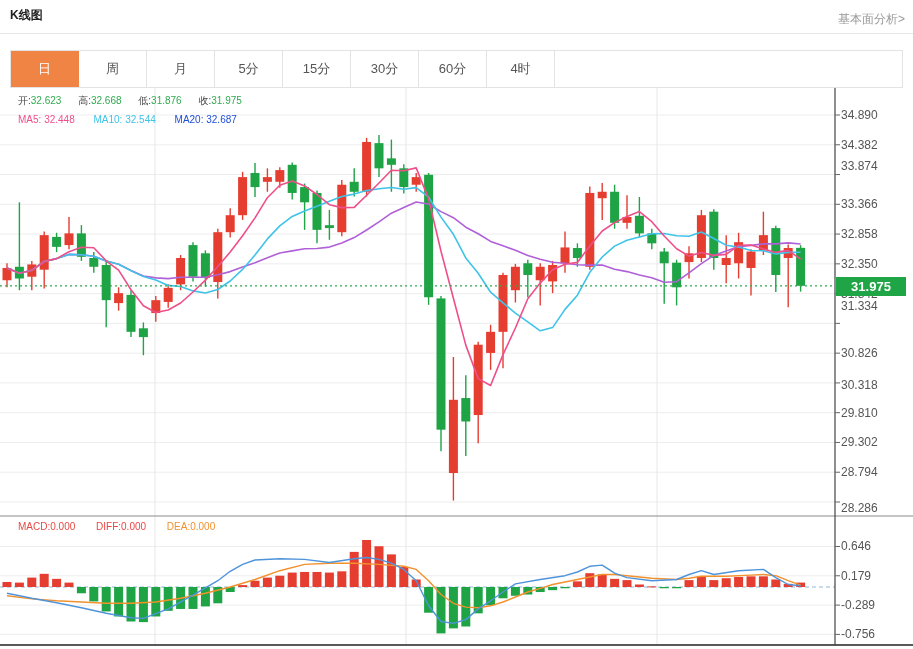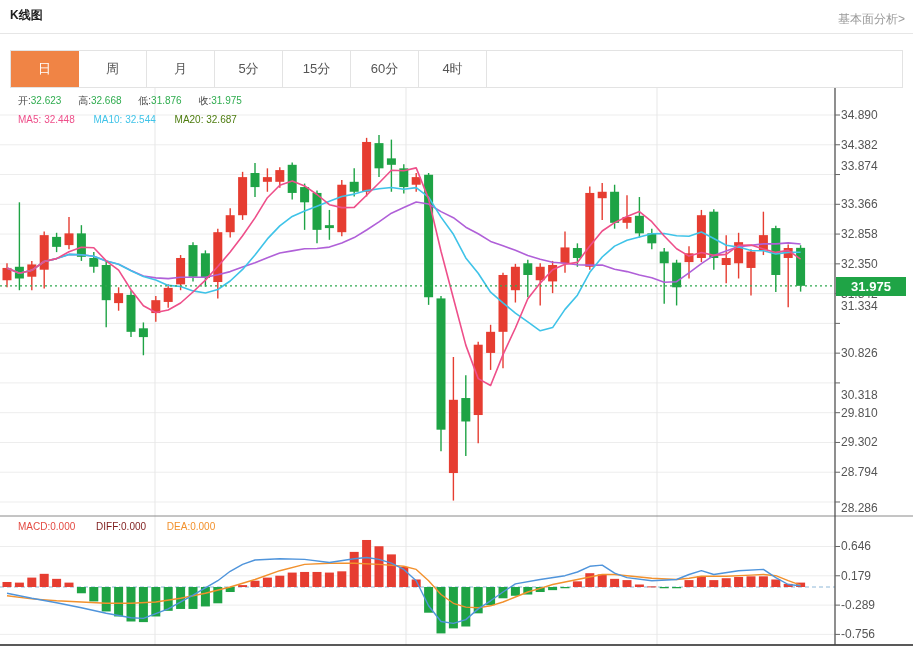--- a/index.html
+++ b/index.html
@@ -16,22 +16,22 @@
   .tab.selected{background:#f08445;color:#fff;border-right-color:#f08445;}
   #chart-svg{left:0;top:0;width:913px;height:649px;}
   .legend-row{font-size:10px;white-space:nowrap;}
   #legend-ohlc{left:18px;top:94px;color:#4a4a4a;}
   #legend-ohlc .val{color:#2fac4f;}
   #legend-ohlc .grp{margin-right:14px;}
   #legend-ma{left:18px;top:114px;}
   #legend-ma .grp{margin-right:16px;}
   #legend-macd{left:18px;top:521px;}
   #legend-macd .grp{margin-right:18px;}
-  .ma5c{color:#ee4f8a;} .ma10c{color:#3fc3e8;} .ma20c{color:#4d7c0f;}
-  .macdc{color:#e34a42;} .diffc{color:#7f1d1d;} .deac{color:#f2912d;}
+  .ma5c{color:#ee4f8a;} .ma10c{color:#3fc3e8;} .ma20c{color:#1d4ed8;}
+  .macdc{color:#e34a42;} .diffc{color:#ef4444;} .deac{color:#f2912d;}
   .y-label{position:absolute;left:841px;font-size:12px;color:#555;height:16px;line-height:16px;}
   #price-tag{left:836px;top:277px;width:70px;height:19px;background:#1fa446;color:#fff;
              font-size:13px;font-weight:bold;line-height:19px;text-align:center;z-index:5;}
 </style>
 </head>
 <body>
 
 <svg id="chart-svg" class="abs" width="913" height="649" viewBox="0 0 913 649">
     <line x1="0" y1="115" x2="835" y2="115" stroke="#ededed" stroke-width="1"></line>
     <line x1="0" y1="144.76880000000017" x2="835" y2="144.76880000000017" stroke="#ededed" stroke-width="1"></line>
@@ -282,20 +282,21 @@
 <div id="page-title" class="abs">K线图</div>
 <div id="fund-link" class="abs">基本面分析&gt;</div>
 <div id="header-rule" class="abs"></div>
 
 <div id="tab-bar" class="abs">
     <div class="tab selected">日</div>
     <div class="tab">周</div>
     <div class="tab">月</div>
     <div class="tab">5分</div>
     <div class="tab">15分</div>
+    <div class="tab">30分</div>
     <div class="tab">60分</div>
     <div class="tab">4时</div>
   </div>
 
 <div id="legend-ohlc" class="abs legend-row">
   <span class="grp"><span>开:</span><span class="val">32.623</span></span>
   <span class="grp"><span>高:</span><span class="val">32.668</span></span>
   <span class="grp"><span>低:</span><span class="val">31.876</span></span>
   <span class="grp"><span>收:</span><span class="val">31.975</span></span>
 </div>
@@ -317,21 +318,21 @@
 <div id="axis-labels">
     <div class="y-label" style="top: 107px;">34.890</div>
     <div class="y-label" style="top: 136.769px;">34.382</div>
     <div class="y-label" style="top: 158px;">33.874</div>
     <div class="y-label" style="top: 196.306px;">33.366</div>
     <div class="y-label" style="top: 226.075px;">32.858</div>
     <div class="y-label" style="top: 255.844px;">32.350</div>
     <div class="y-label" style="top: 285.613px;">31.842</div>
     <div class="y-label" style="top: 298px;">31.334</div>
     <div class="y-label" style="top: 345.15px;">30.826</div>
-    <div class="y-label" style="top: 387px;">30.318</div>
+    <div class="y-label" style="top: 377px;">30.318</div>
     <div class="y-label" style="top: 404.688px;">29.810</div>
     <div class="y-label" style="top: 434.457px;">29.302</div>
     <div class="y-label" style="top: 464.226px;">28.794</div>
     <div class="y-label" style="top: 500px;">28.286</div>
     <div class="y-label" style="top: 538.496px;">0.646</div>
     <div class="y-label" style="top: 567.777px;">0.179</div>
     <div class="y-label" style="top: 597.12px;">-0.289</div>
     <div class="y-label" style="top: 626.401px;">-0.756</div>
   </div>
 

